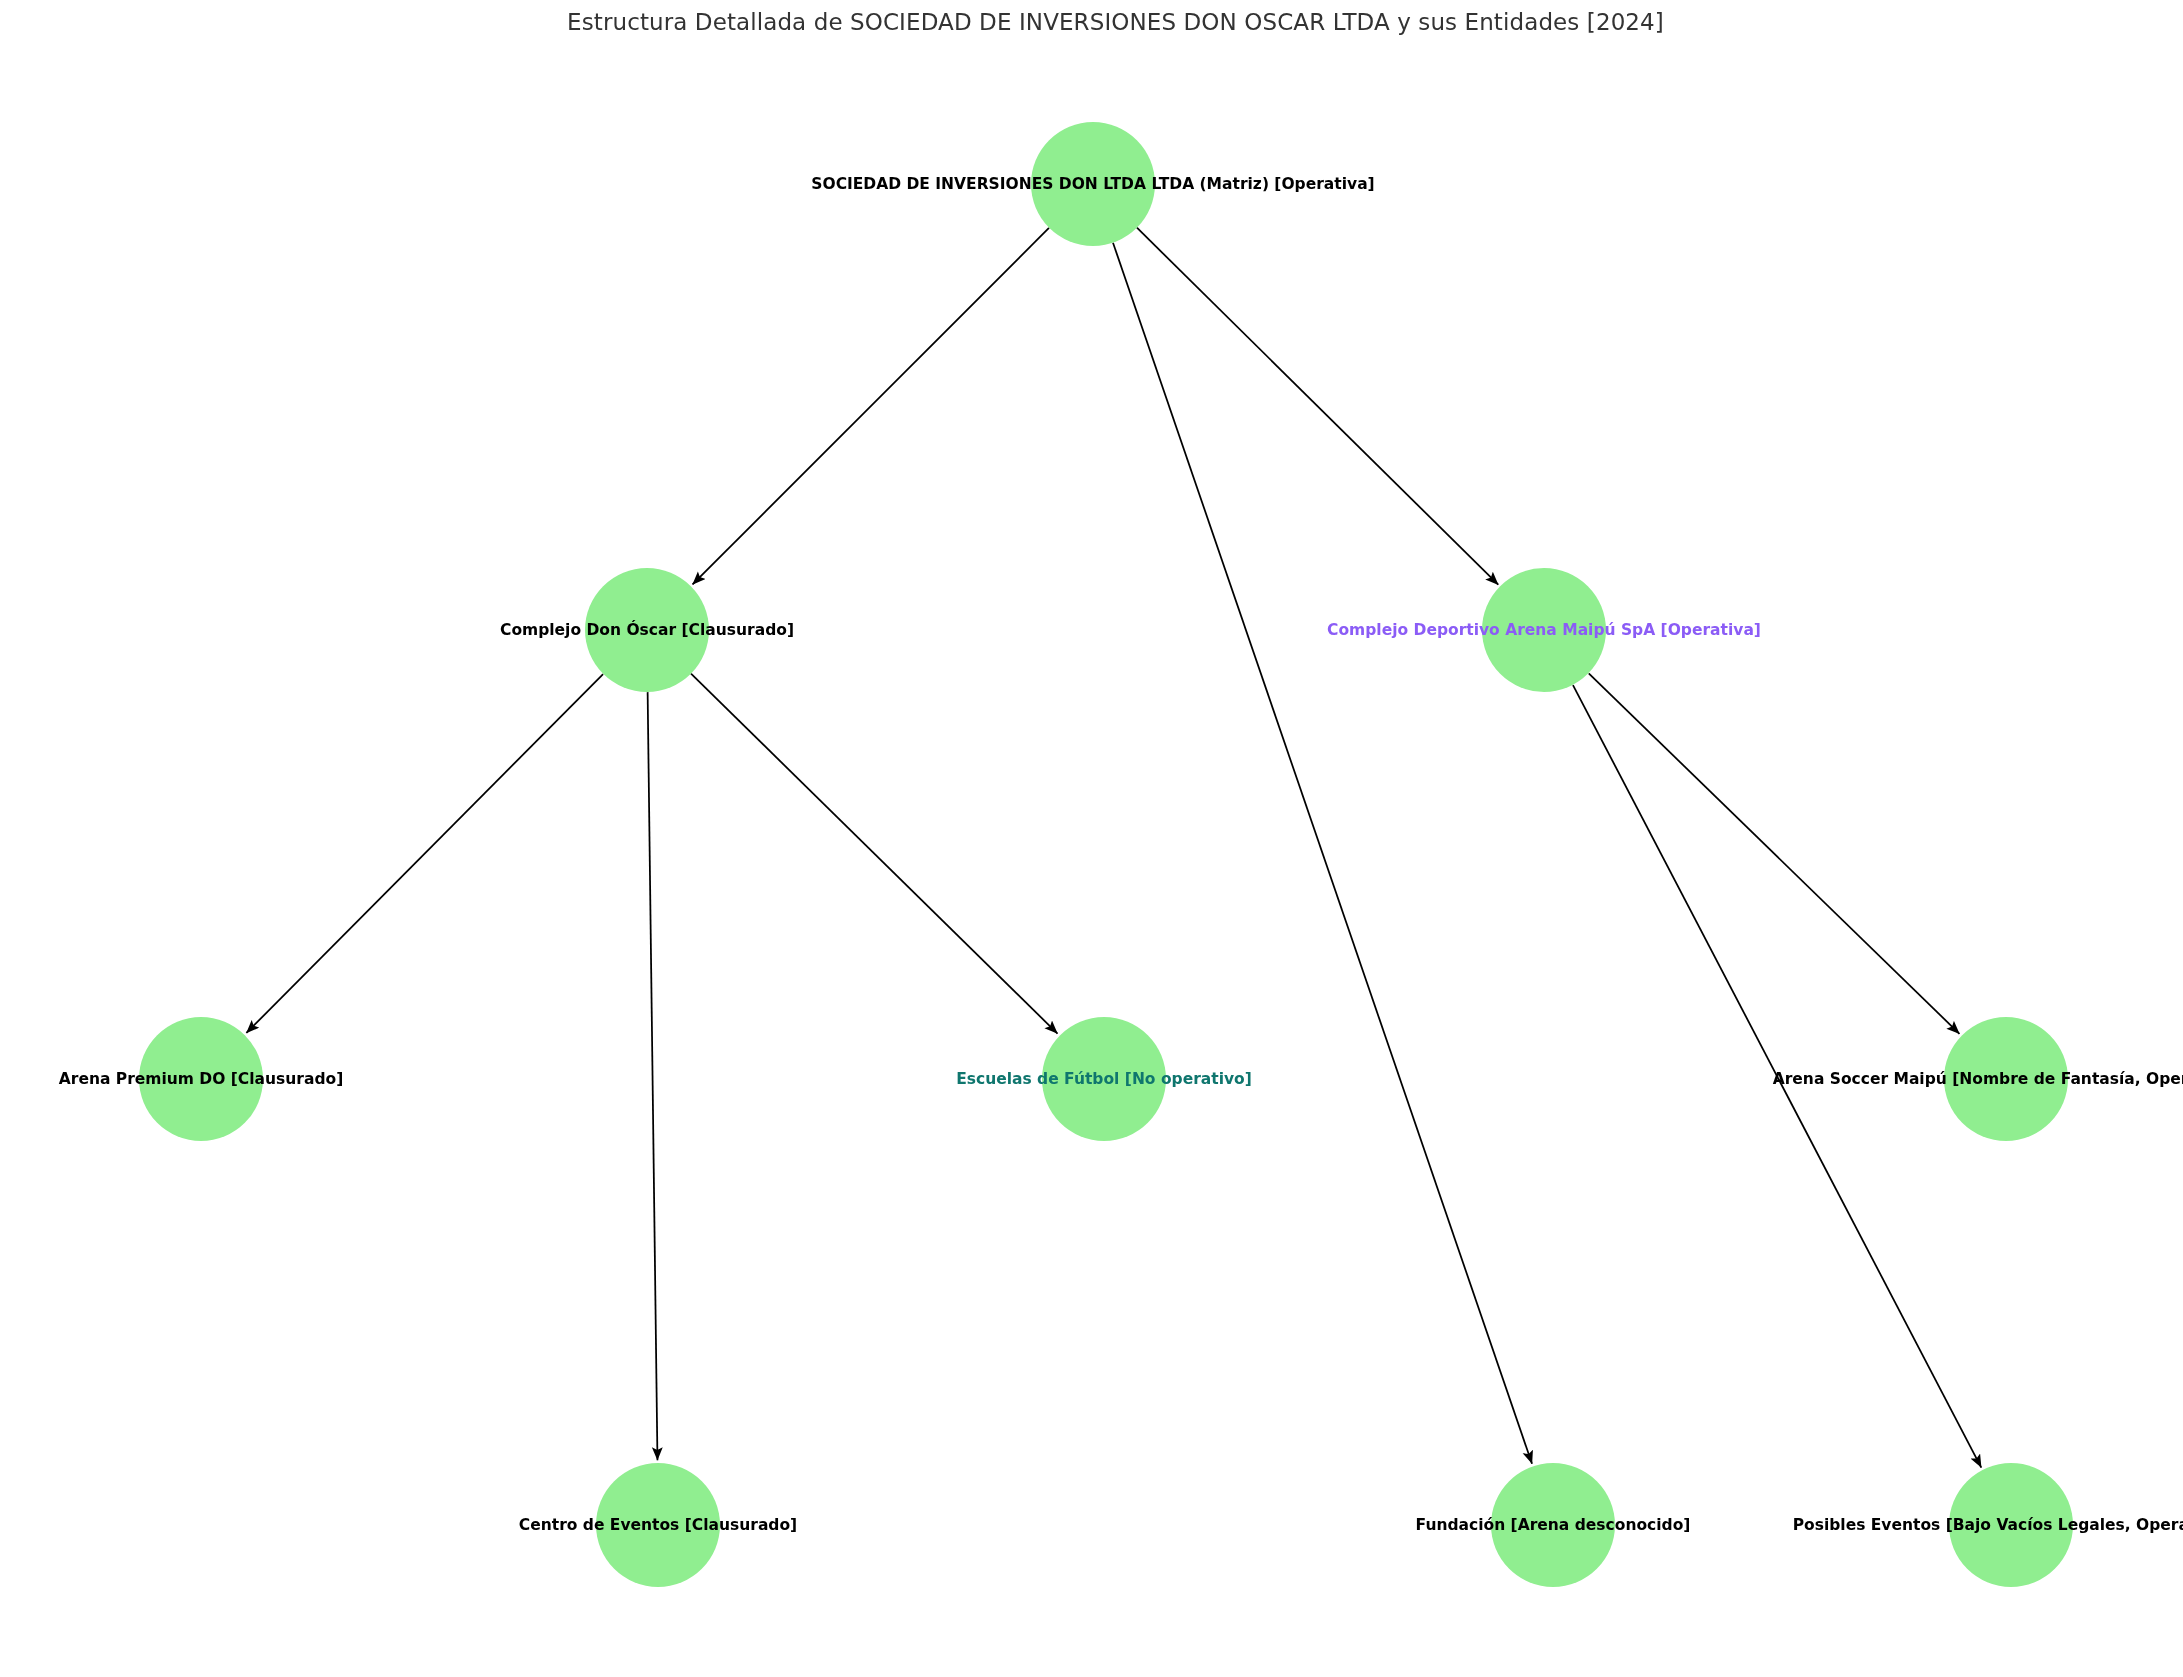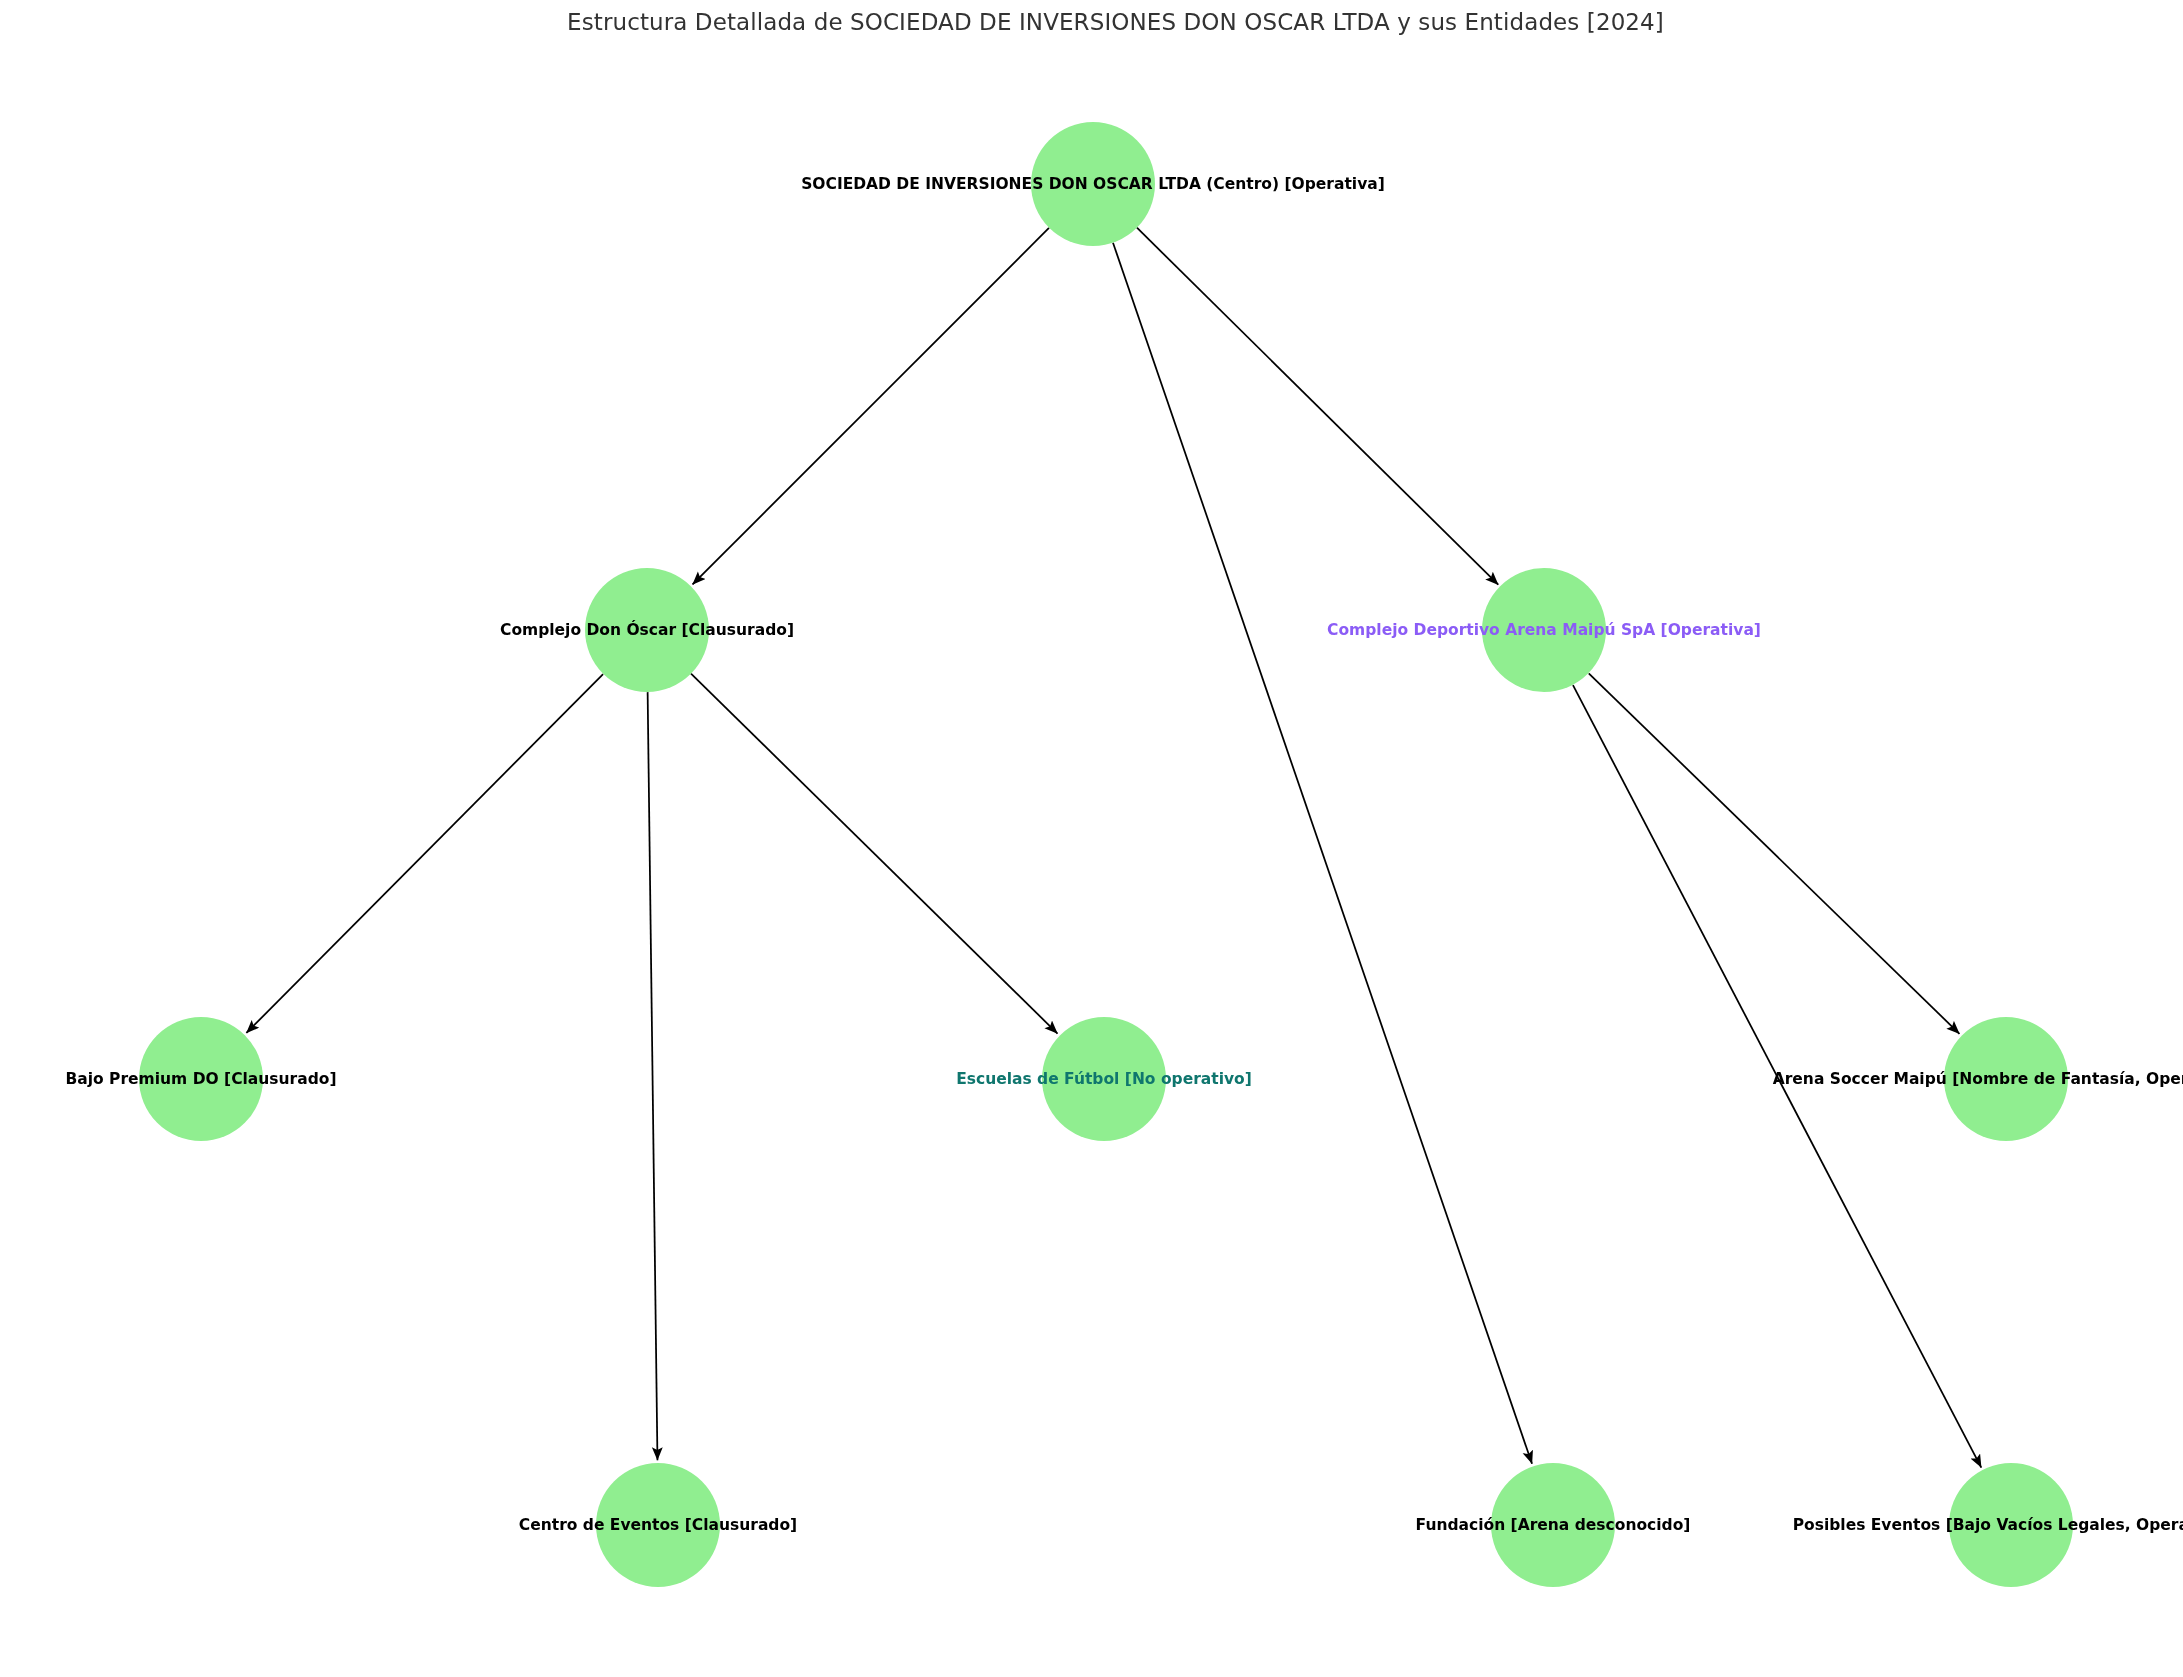--- a/index.html
+++ b/index.html
@@ -83,24 +83,24 @@
       <div class="node" style="left: 585px; top: 568px; width: 124px; height: 124px; background: rgb(144, 238, 144);"></div>
       <div class="node" style="left: 1482px; top: 568px; width: 124px; height: 124px; background: rgb(144, 238, 144);"></div>
       <div class="node" style="left: 139px; top: 1017px; width: 124px; height: 124px; background: rgb(144, 238, 144);"></div>
       <div class="node" style="left: 1042px; top: 1017px; width: 124px; height: 124px; background: rgb(144, 238, 144);"></div>
       <div class="node" style="left: 1944px; top: 1017px; width: 124px; height: 124px; background: rgb(144, 238, 144);"></div>
       <div class="node" style="left: 596px; top: 1463px; width: 124px; height: 124px; background: rgb(144, 238, 144);"></div>
       <div class="node" style="left: 1491px; top: 1463px; width: 124px; height: 124px; background: rgb(144, 238, 144);"></div>
       <div class="node" style="left: 1949px; top: 1463px; width: 124px; height: 124px; background: rgb(144, 238, 144);"></div>
     </div>
   <div id="labels-group">
-      <div class="node-label" style="left: 1093px; top: 184px; color: rgb(0, 0, 0);">SOCIEDAD DE INVERSIONES DON OSCAR LTDA (Centro) [Operativa]</div>
+      <div class="node-label" style="left: 1093px; top: 184px; color: rgb(0, 0, 0);">SOCIEDAD DE INVERSIONES DON LTDA LTDA (Matriz) [Operativa]</div>
       <div class="node-label" style="left: 647px; top: 630px; color: rgb(0, 0, 0);">Complejo Don Óscar [Clausurado]</div>
       <div class="node-label" style="left: 1544px; top: 630px; color: #8b5cf6;">Complejo Deportivo Arena Maipú SpA [Operativa]</div>
-      <div class="node-label" style="left: 201px; top: 1079px; color: rgb(0, 0, 0);">Bajo Premium DO [Clausurado]</div>
+      <div class="node-label" style="left: 201px; top: 1079px; color: rgb(0, 0, 0);">Arena Premium DO [Clausurado]</div>
       <div class="node-label" style="left: 1104px; top: 1079px; color: #0f766e;">Escuelas de Fútbol [No operativo]</div>
       <div class="node-label" style="left: 2006px; top: 1079px; color: rgb(0, 0, 0);">Arena Soccer Maipú [Nombre de Fantasía, Operativa]</div>
       <div class="node-label" style="left: 658px; top: 1525px; color: rgb(0, 0, 0);">Centro de Eventos [Clausurado]</div>
       <div class="node-label" style="left: 1553px; top: 1525px; color: rgb(0, 0, 0);">Fundación [Arena desconocido]</div>
       <div class="node-label" style="left: 2011px; top: 1525px; color: rgb(0, 0, 0);">Posibles Eventos [Bajo Vacíos Legales, Operativa]</div>
     </div>
 
 </div>
 
 

